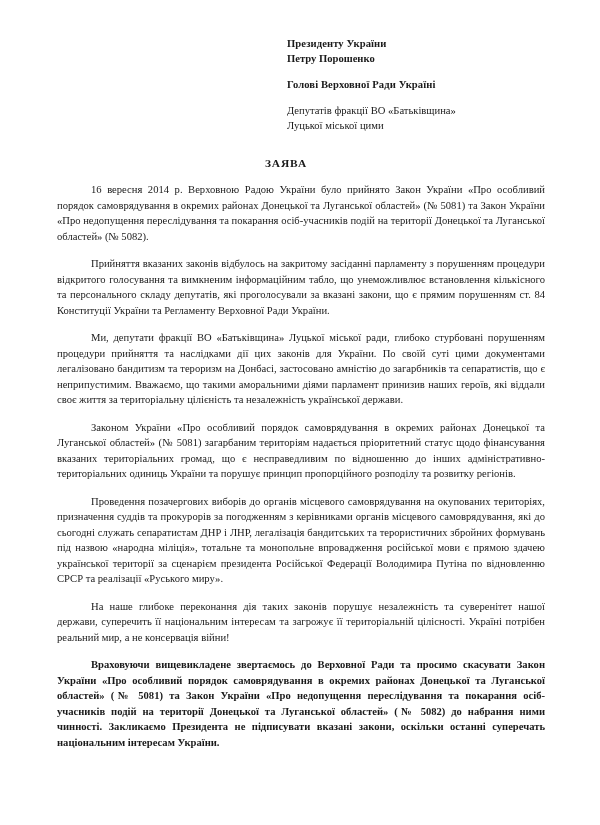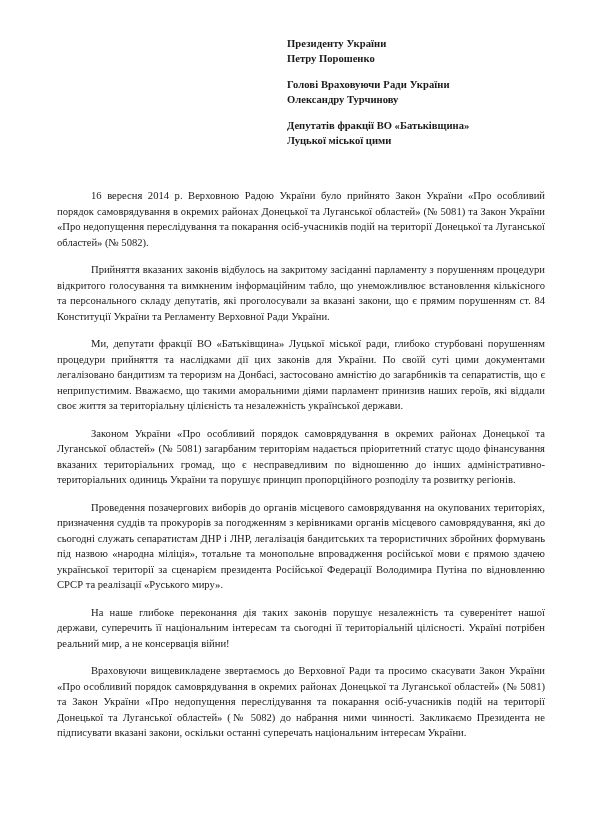--- a/index.html
+++ b/index.html
@@ -44,21 +44,21 @@
   .addressee-title {
     font-weight: bold;
     letter-spacing: 0.1px;
     white-space: nowrap;
   }
   .addressee-name {
     font-weight: bold;
     white-space: nowrap;
   }
   .addressee-plain {
-    font-weight: bold;
+    font-weight: normal;
     white-space: nowrap;
   }
 
   
   .doc-title {
     position: absolute;
     left: 0;
     right: 0;
     top: 157px;
     text-align: center;
@@ -72,56 +72,57 @@
     position: absolute;
     left: 57px;
     top: 182px;
     width: 488px;
     font-size: 10.6px;
     line-height: 1.465;
     text-align: justify;
     text-justify: inter-word;
   }
   .doc-body p {
-    margin: 6px 0 12px 0;
+    margin: 0 0 12px 0;
     text-indent: 34px;
     hyphens: none;
   }
   .doc-body p:last-child {
     margin-bottom: 0;
+    font-weight: bold;
   }
 </style>
 </head>
 <body>
 
 <div class="page">
 
   <div class="addressee-block">
 
     <div class="addressee-group">
       <div class="addressee-title">Президенту України</div>
       <div class="addressee-name">Петру Порошенко</div>
     </div>
 
     <div class="addressee-group">
-      <div class="addressee-title">Голові Враховуючи Ради України</div>
-      <div class="addressee-name">Олександру Турчинову</div>
+      <div class="addressee-title">Голові Верховної Ради Україні</div>
     </div>
 
     <div class="addressee-group">
       <div class="addressee-plain">Депутатів фракції ВО «Батьківщина»</div>
       <div class="addressee-plain">Луцької міської цими</div>
     </div>
 
   </div>
 
+  <div class="doc-title">ЗАЯВА</div>
 
   <div class="doc-body">
     <p>16 вересня 2014 р. Верховною Радою України було прийнято Закон України «Про особливий порядок самоврядування в окремих районах Донецької та Луганської областей» (№ 5081) та Закон України «Про недопущення переслідування та покарання осіб-учасників подій на території Донецької та Луганської областей» (№ 5082).</p>
     <p>Прийняття вказаних законів відбулось на закритому засіданні парламенту з порушенням процедури відкритого голосування та вимкненим інформаційним табло, що унеможливлює встановлення кількісного та персонального складу депутатів, які проголосували за вказані закони, що є прямим порушенням ст. 84 Конституції України та Регламенту Верховної Ради України.</p>
     <p>Ми, депутати фракції ВО «Батьківщина» Луцької міської ради, глибоко стурбовані порушенням процедури прийняття та наслідками дії цих законів для України. По своїй суті цими документами легалізовано бандитизм та тероризм на Донбасі, застосовано амністію до загарбників та сепаратистів, що є неприпустимим. Вважаємо, що такими аморальними діями парламент принизив наших героїв, які віддали своє життя за територіальну цілієність та незалежність української держави.</p>
     <p>Законом України «Про особливий порядок самоврядування в окремих районах Донецької та Луганської областей» (№ 5081) загарбаним територіям надається пріоритетний статус щодо фінансування вказаних територіальних громад, що є несправедливим по відношенню до інших адміністративно-територіальних одиниць України та порушує принцип пропорційного розподілу та розвитку регіонів.</p>
     <p>Проведення позачергових виборів до органів місцевого самоврядування на окупованих територіях, призначення суддів та прокурорів за погодженням з керівниками органів місцевого самоврядування, які до сьогодні служать сепаратистам ДНР і ЛНР, легалізація бандитських та терористичних збройних формувань під назвою «народна міліція», тотальне та монопольне впровадження російської мови є прямою здачею української території за сценарієм президента Російської Федерації Володимира Путіна по відновленню СРСР та реалізації «Руського миру».</p>
-    <p>На наше глибоке переконання дія таких законів порушує незалежність та суверенітет нашої держави, суперечить її національним інтересам та сьогодні її територіальній цілісності. Україні потрібен реальний мир, а не консервація війни!</p>
+    <p>На наше глибоке переконання дія таких законів порушує незалежність та суверенітет нашої держави, суперечить її національним інтересам та загрожує її територіальній цілісності. Україні потрібен реальний мир, а не консервація війни!</p>
     <p>Враховуючи вищевикладене звертаємось до Верховної Ради та просимо скасувати Закон України «Про особливий порядок самоврядування в окремих районах Донецької та Луганської областей» (№ 5081) та Закон України «Про недопущення переслідування та покарання осіб-учасників подій на території Донецької та Луганської областей» (№ 5082) до набрання ними чинності. Закликаємо Президента не підписувати вказані закони, оскільки останні суперечать національним інтересам України.</p>
   </div>
 
 </div>
 
 </body></html>

